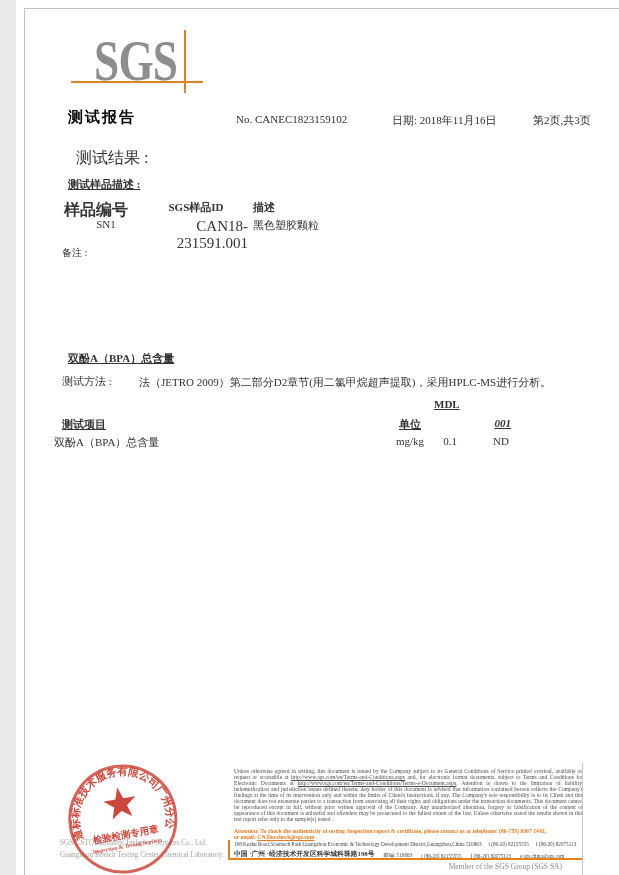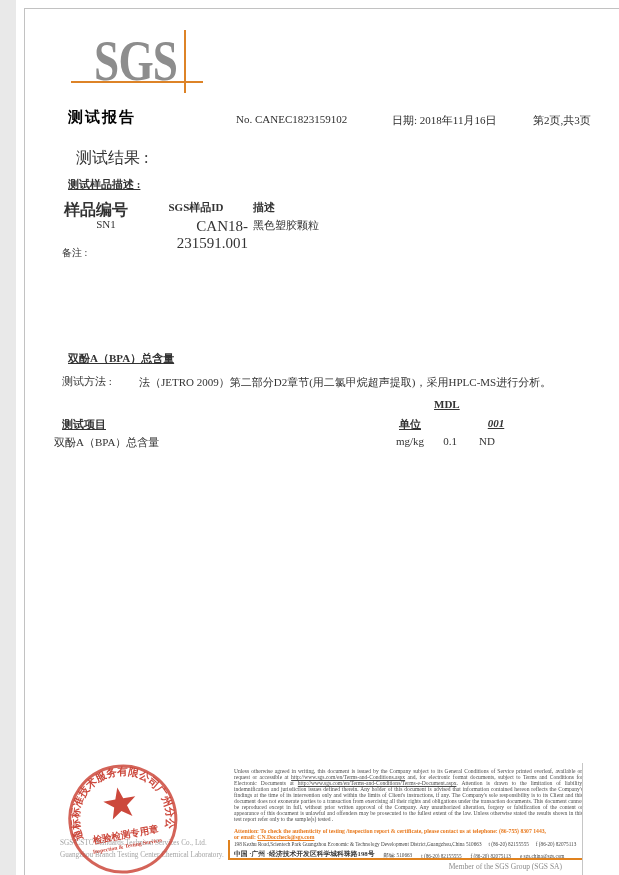--- a/index.html
+++ b/index.html
@@ -33,25 +33,25 @@
   
   .bpa-h{position:absolute;left:52px;top:351px;font-size:11px;font-weight:700;text-decoration:underline;}
   .method-label{position:absolute;left:46px;top:374px;font-size:11px;}
   .method{position:absolute;left:123px;top:372px;width:445px;font-size:11px;line-height:21px;}
   
   .tt{font-size:11px;}
   .tt-h{font-weight:700;text-decoration:underline;}
   .tt-item-h{position:absolute;left:46px;top:417px;}
   .tt-unit-h{position:absolute;left:379px;top:417px;width:30px;text-align:center;}
   .tt-mdl-h{position:absolute;left:418px;top:398px;width:30px;}
-  .tt-001-h{position:absolute;left:465px;top:417px;width:30px;text-align:center;font-style:italic;}
+  .tt-001-h{position:absolute;left:465px;top:417px;width:30px;text-align:right;font-style:italic;}
   .tt-item{position:absolute;left:38px;top:435px;}
   .tt-unit{position:absolute;left:378px;top:435px;width:32px;text-align:center;}
   .tt-mdl{position:absolute;left:419px;top:435px;width:30px;text-align:center;}
-  .tt-001{position:absolute;left:463px;top:435px;width:30px;text-align:left;}
+  .tt-001{position:absolute;left:463px;top:435px;width:30px;text-align:right;}
   
   .stamp{position:absolute;left:46px;top:763px;transform:rotate(-10deg);opacity:.92;}
   .company{position:absolute;left:44px;top:837px;font-size:7.2px;line-height:12px;color:#a3a3a3;width:180px;}
   .disclaimer{position:absolute;left:218px;top:769px;width:349px;font-size:5.55px;line-height:5.95px;
               text-align:justify;color:#4d4d4d;}
   .disclaimer span.u, .u{text-decoration:underline;}
   .attention{position:absolute;left:218px;top:828px;width:349px;font-size:5.7px;line-height:6.2px;
              font-weight:700;color:#e8791d;}
   .addr1{position:absolute;left:218px;top:841px;width:352px;font-size:5.2px;color:#454545;
          display:flex;gap:7px;white-space:nowrap;overflow:hidden;}

